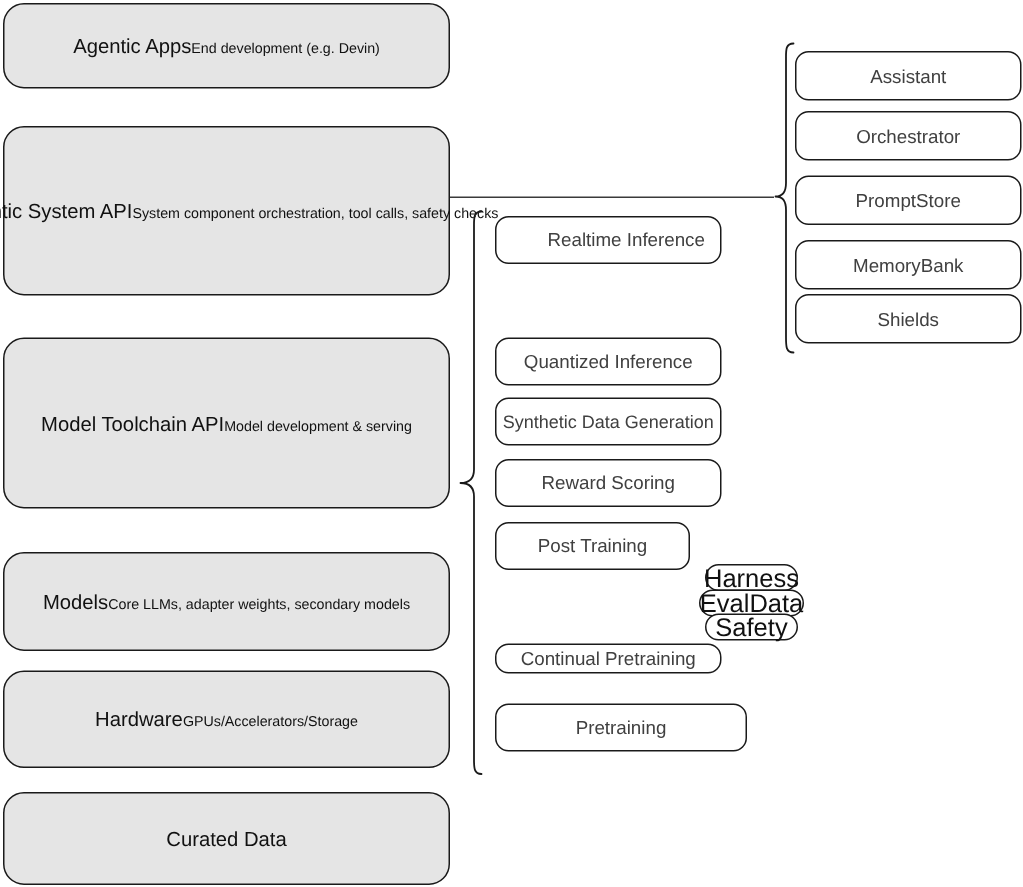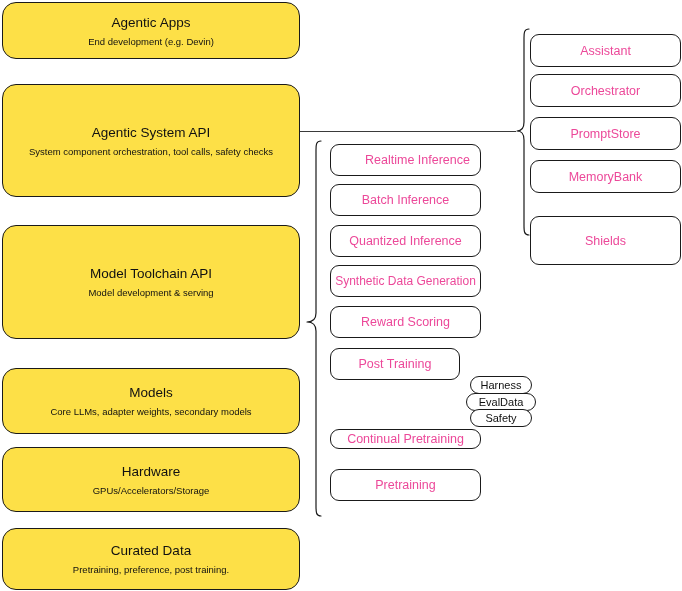--- a/index.html
+++ b/index.html
@@ -18,23 +18,23 @@
     background: #ffffff;
     overflow: hidden;
   }
 
   
   .layer-box {
     position: absolute;
     box-sizing: border-box;
     border: 1.2px solid #1a1a1a;
     border-radius: 14px;
-    background: #fde047;
+    background: #e5e5e5;
     display: flex;
-    flex-direction: column;
+    flex-direction: row;
     align-items: center;
     justify-content: center;
     text-align: center;
     padding: 4px 8px;
   }
   .layer-title {
     font-size: 13.5px;
     line-height: 17px;
     color: #111111;
     white-space: nowrap;
@@ -52,35 +52,35 @@
     position: absolute;
     box-sizing: border-box;
     border: 1.2px solid #1a1a1a;
     border-radius: 9px;
     background: #ffffff;
     display: flex;
     align-items: center;
     justify-content: center;
     font-size: 12.5px;
     line-height: 16px;
-    color: #ec4899;
+    color: #404040;
     white-space: nowrap;
   }
 
   
   .tag-oval {
     position: absolute;
     box-sizing: border-box;
     border: 1.2px solid #1a1a1a;
     border-radius: 999px;
     background: #ffffff;
     display: flex;
     align-items: center;
     justify-content: center;
-    font-size: 11px;
+    font-size: 17px;
     line-height: 15px;
     color: #111111;
     white-space: nowrap;
   }
 
   
   .connector-line {
     position: absolute;
     background: #3a3a3a;
     height: 1.2px;
@@ -124,45 +124,43 @@
     <div class="layer-sub">Core LLMs, adapter weights, secondary models</div>
   </div>
 
   <div class="layer-box" style="left:2px; top:447px; width:298px; height:65px;">
     <div class="layer-title">Hardware</div>
     <div class="layer-sub">GPUs/Accelerators/Storage</div>
   </div>
 
   <div class="layer-box" style="left:2px; top:528px; width:298px; height:62px;">
     <div class="layer-title">Curated Data</div>
-    <div class="layer-sub">Pretraining, preference, post training.</div>
   </div>
 
   <div class="connector-line" style="left:300px; top:131px; width:216px;"></div>
 
   <svg class="bracket" style="left:516px; top:28px; width:14px; height:208px;" viewBox="0 0 14 208">
     <path d="M13 1 C8 1 8 5 8 10 L8 94 C8 100 6 103 1 103 C6 103 8 106 8 112 L8 197 C8 203 8 207 13 207"></path>
   </svg>
 
   <div class="pill-box" style="left:530px; top:34px; width:151px; height:33px;">Assistant</div>
   <div class="pill-box" style="left:530px; top:74px; width:151px; height:33px;">Orchestrator</div>
   <div class="pill-box" style="left:530px; top:117px; width:151px; height:33px;">PromptStore</div>
   <div class="pill-box" style="left:530px; top:160px; width:151px; height:33px;">MemoryBank</div>
-  <div class="pill-box" style="left:530px; top:216px; width:151px; height:49px;">Shields</div>
+  <div class="pill-box" style="left:530px; top:196px; width:151px; height:33px;">Shields</div>
 
   <svg class="bracket" style="left:306px; top:140px; width:16px; height:377px;" viewBox="0 0 16 377">
     <path d="M15 1 C10 1 10 5 10 10 L10 173 C10 179 7 182 1 182 C7 182 10 185 10 191 L10 366 C10 372 10 376 15 376"></path>
   </svg>
 
   <div class="pill-box" style="left:330px; top:144px; width:151px; height:32px;padding-left:24px;">Realtime Inference</div>
-  <div class="pill-box" style="left:330px; top:184px; width:151px; height:32px;">Batch Inference</div>
   <div class="pill-box" style="left:330px; top:225px; width:151px; height:32px;">Quantized Inference</div>
   <div class="pill-box" style="left:330px; top:265px; width:151px; height:32px; font-size:12px;">Synthetic Data Generation</div>
   <div class="pill-box" style="left:330px; top:306px; width:151px; height:32px;">Reward Scoring</div>
   <div class="pill-box" style="left:330px; top:348px; width:130px; height:32px;">Post Training</div>
   <div class="pill-box" style="left:330px; top:429px; width:151px; height:20px;">Continual Pretraining</div>
-  <div class="pill-box" style="left:330px; top:469px; width:151px; height:32px;">Pretraining</div>
+  <div class="pill-box" style="left:330px; top:469px; width:168px; height:32px;">Pretraining</div>
 
   <div class="tag-oval" style="left:470px; top:376px; width:62px; height:18px;">Harness</div>
   <div class="tag-oval" style="left:466px; top:393px; width:70px; height:18px;">EvalData</div>
   <div class="tag-oval" style="left:470px; top:409px; width:62px; height:18px;">Safety</div>
 
 </div>
 
 </body></html>

